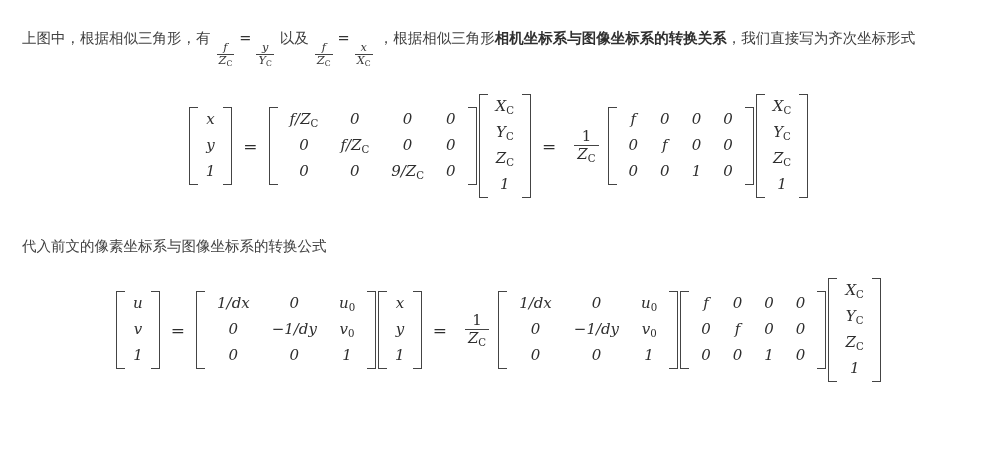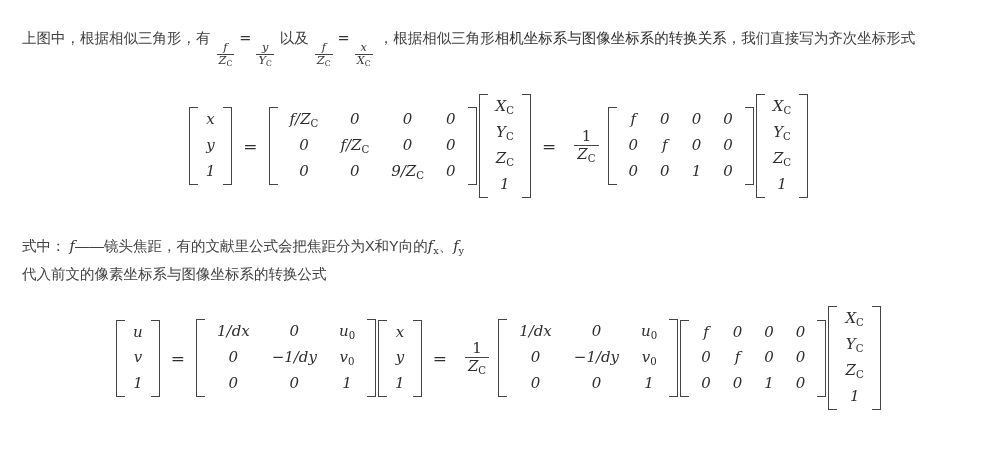--- a/index.html
+++ b/index.html
@@ -20,21 +20,21 @@
     width: 997px;
     height: 454px;
     padding: 0;
   }
   .para {
     padding: 0 22px;
     line-height: 1.95;
     color: #404040;
   }
   .para.first { padding-top: 24px; }
-  .bold { font-weight: normal; color: #2f2f2f; }
+  .bold { font-weight: bold; color: #2f2f2f; }
 
   
   .math {
     font-family: "DejaVu Serif", serif;
     font-style: italic;
     color: #333;
   }
   .frac {
     display: inline-flex;
     flex-direction: column;
@@ -261,24 +261,20 @@
               </tr>
         </tbody>
           </table>
         <span class="bracket right"></span>
       </span>
     </div>
   </div>
 
   <div class="spacer-lg"></div>
 
-  <div class="para">
-    <span>式中：</span>
-    <span class="math">f</span><span>——镜头焦距，有的文献里公式会把焦距分为X和Y向的</span><span class="math"><span>f</span><span class="sub">x</span></span><span>、</span><span class="math"><span>f</span><span class="sub">y</span></span>
-  </div>
 
   <div class="para">代入前文的像素坐标系与图像坐标系的转换公式</div>
 
   <div class="display-eq eq2">
     <div class="eq-inner">
 
       <span class="matrix">
         <span class="bracket left"></span>
         <table class="mat vec">
           <tbody>

